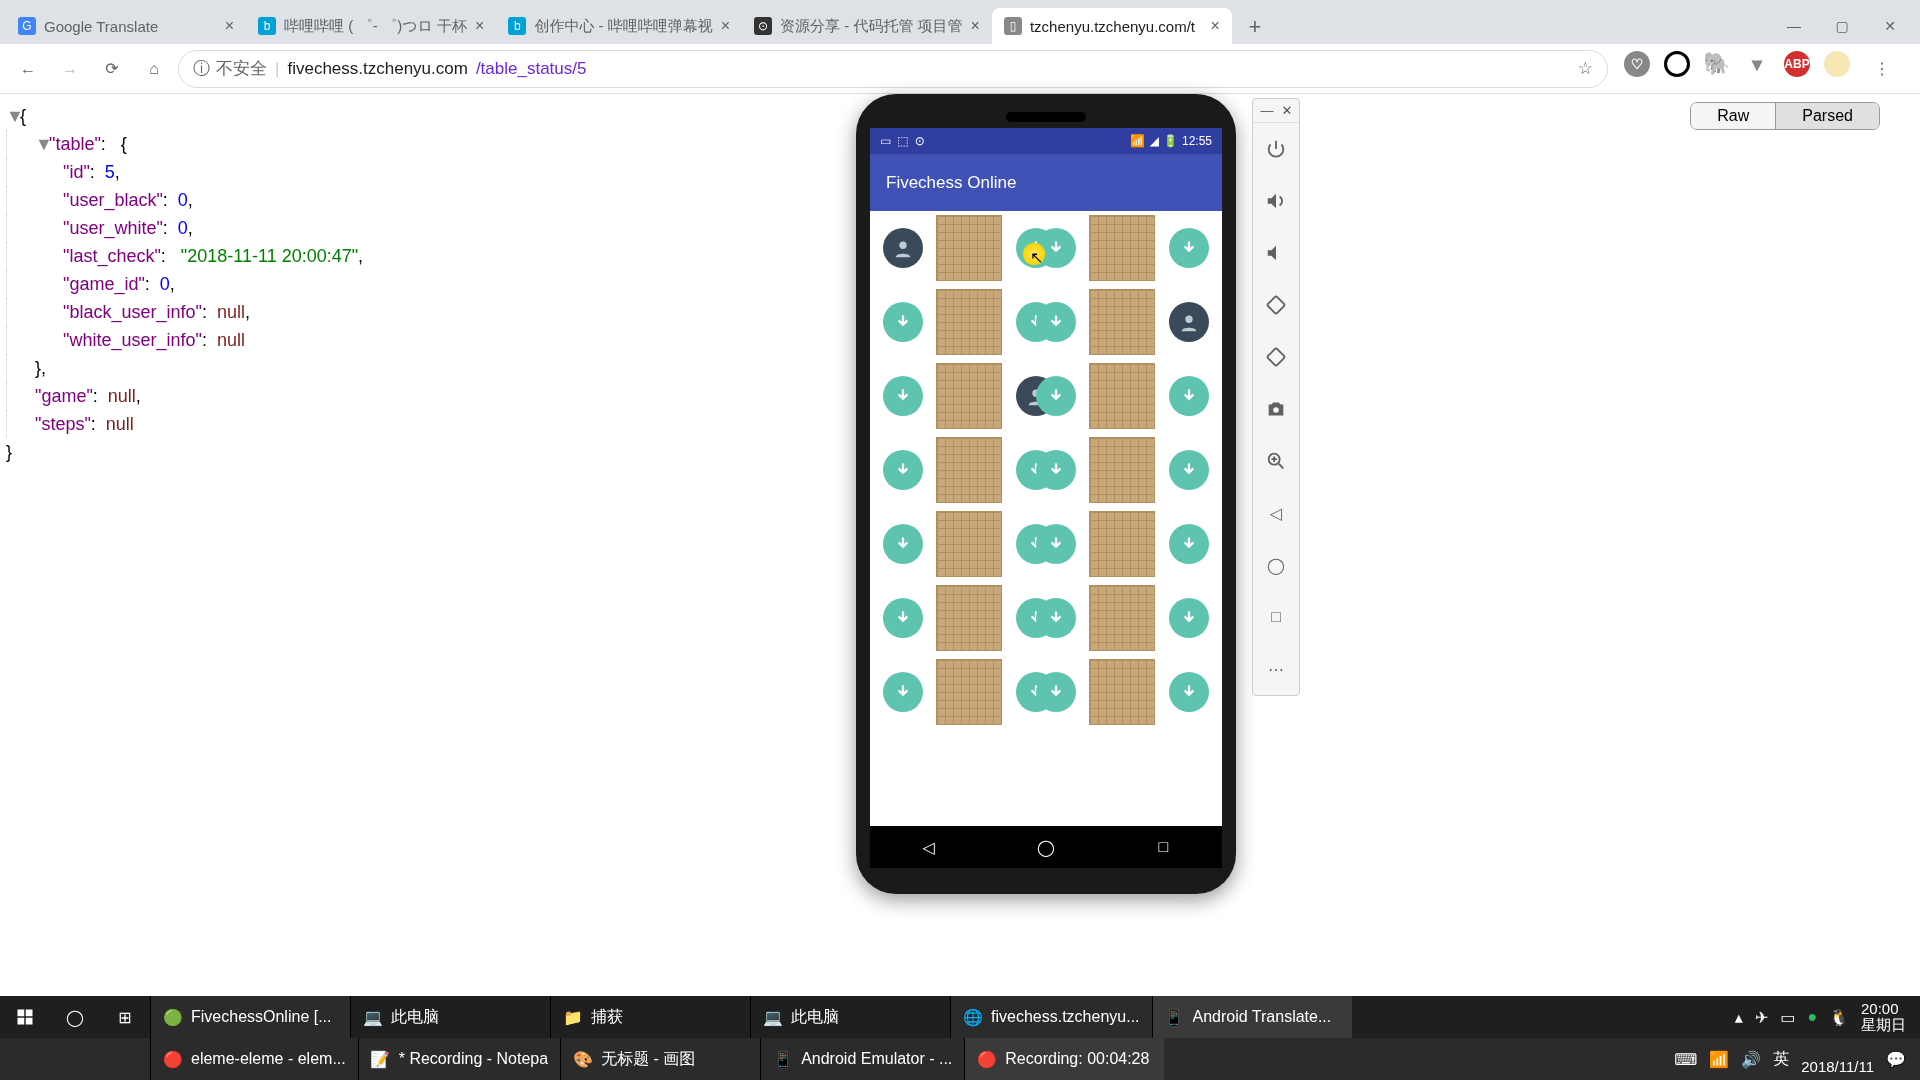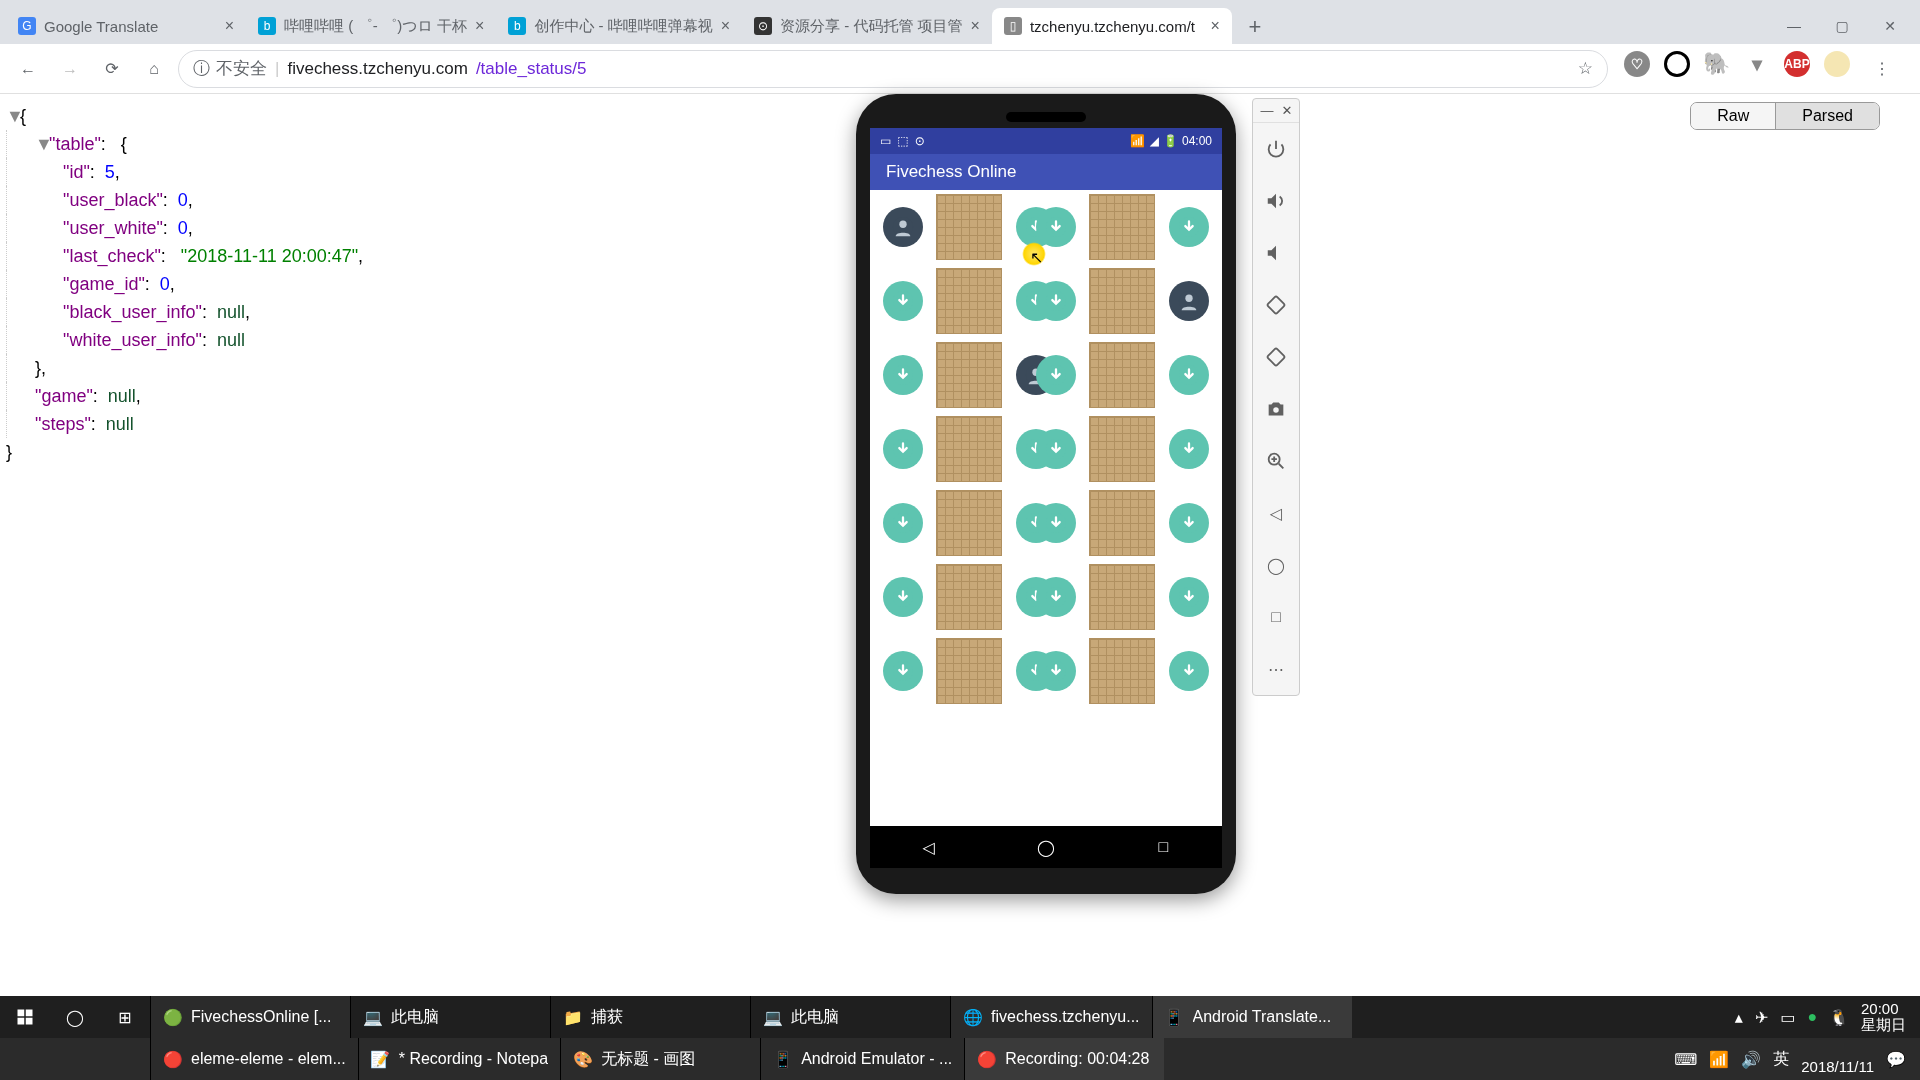--- a/index.html
+++ b/index.html
@@ -28,40 +28,40 @@
 
 .page { position:absolute; top:94px; left:0; right:0; bottom:42px; background:#fff; }
 
 
 .jsonview { position:absolute; left:6px; top:8px; width: 640px; font-family: Consolas,monospace; font-size:18px; line-height:28px; color:#000;}
 .jsonview .tri { color:#888; display:inline-block; width:14px;}
 .k { color:#800080;}
 .col { color:#000;}
 .num { color:#0000ff;}
 .str { color:#008000;}
-.null { color:#14532d;}
+.null { color:#7f1d1d;}
 .punc { color:#000;}
 .ind1 { padding-left: 28px;}
 .ind2 { padding-left: 56px;}
 .guide { border-left:1px dotted #ccc; }
 
 
 .rp-toggle { position:absolute; top:8px; right:40px; display:flex; border:1px solid #999; border-radius:7px; overflow:hidden; font-size:16px;}
 .rp-toggle div { padding:4px 26px; cursor:pointer; background:#f5f5f5;}
 .rp-toggle div.sel { background:#e0e0e0;text-align:center; }
 .rp-toggle div + div { border-left:1px solid #999;}
 
 
 .phone { position:absolute; left: 856px; top: 0px; width: 380px; height: 800px; background:#1a1a1a; border-radius:40px; padding: 16px 14px; box-shadow: 0 6px 20px rgba(0,0,0,0.4);}
 .phone .notch { width:80px;height:10px;background:#000;border-radius:6px;margin:2px auto 6px;}
 .screen { width:100%; height: 740px; background:#fff; border-radius:0; overflow:hidden; display:flex;flex-direction:column;}
 .statusbar { height:26px; background:#303f9f; color:#fff; display:flex; align-items:center; padding:0 10px; font-size:12px; justify-content:space-between;}
 .sb-left { display:flex; gap:6px;}
 .sb-right { display:flex; gap:4px; align-items:center;}
-.appbar { height:36px; background:#3f51b5; color:#fff; display:flex; align-items:center; padding:0 16px; font-size:17px; font-weight:500;}
+.appbar { height:57px; background:#3f51b5; color:#fff; display:flex; align-items:center; padding:0 16px; font-size:17px; font-weight:500;}
 .tablelist { flex:1; background:#fff; overflow:hidden;}
 .trow { display:flex; align-items:center; justify-content:space-around; padding:4px 6px;}
 .board { width:66px;height:66px; background:#c8a878; background-image: repeating-linear-gradient(#b09060 0 1px, transparent 1px 8px), repeating-linear-gradient(90deg,#b09060 0 1px, transparent 1px 8px); border:1px solid #b09060;}
 .seat { width:40px;height:40px;border-radius:50%;display:flex;align-items:center;justify-content:center;}
 .seat.open { background:#5ec4b0;}
 .seat.open svg { fill:#fff;}
 .seat.user { background:#3b4a5a;}
 .seat.user svg { fill:#bfcad4;}
 .softnav { height:42px; background:#000; display:flex;justify-content:space-around;align-items:center;}
 .softnav div { color:#fff; width:24px;height:24px;display:flex;align-items:center;justify-content:center;}
@@ -181,21 +181,21 @@
       <div class="statusbar">
         <div class="sb-left">
             <span>▭</span>
             <span>⬚</span>
             <span>⊙</span>
           </div>
         <div class="sb-right">
             <span>📶</span>
             <span>◢</span>
             <span>🔋</span>
-            <span>04:00</span>
+            <span>12:55</span>
           </div>
       </div>
       <div class="appbar">
         <span>Fivechess Online</span>
       </div>
       <div class="tablelist" id="table-rows">
           <div class="trow">
             <div class="seat user">
               <svg width="22" height="22" viewBox="0 0 24 24">
                 <circle cx="12" cy="12" r="11" fill="#3b4a5a"></circle>

